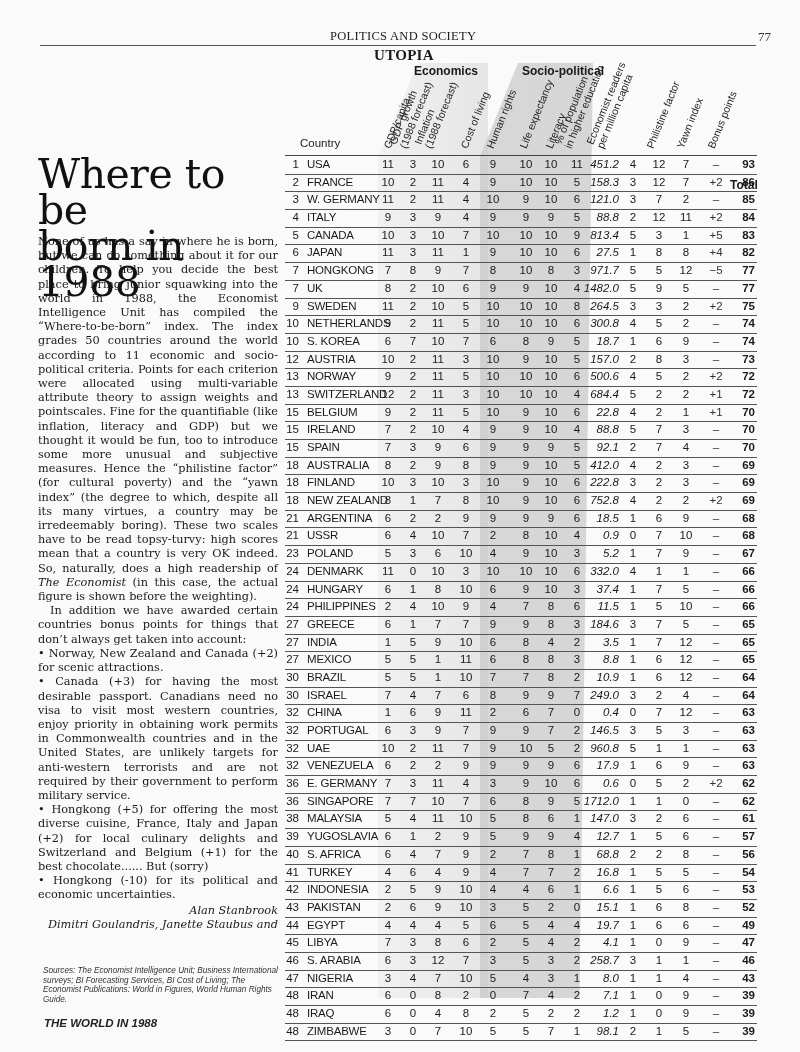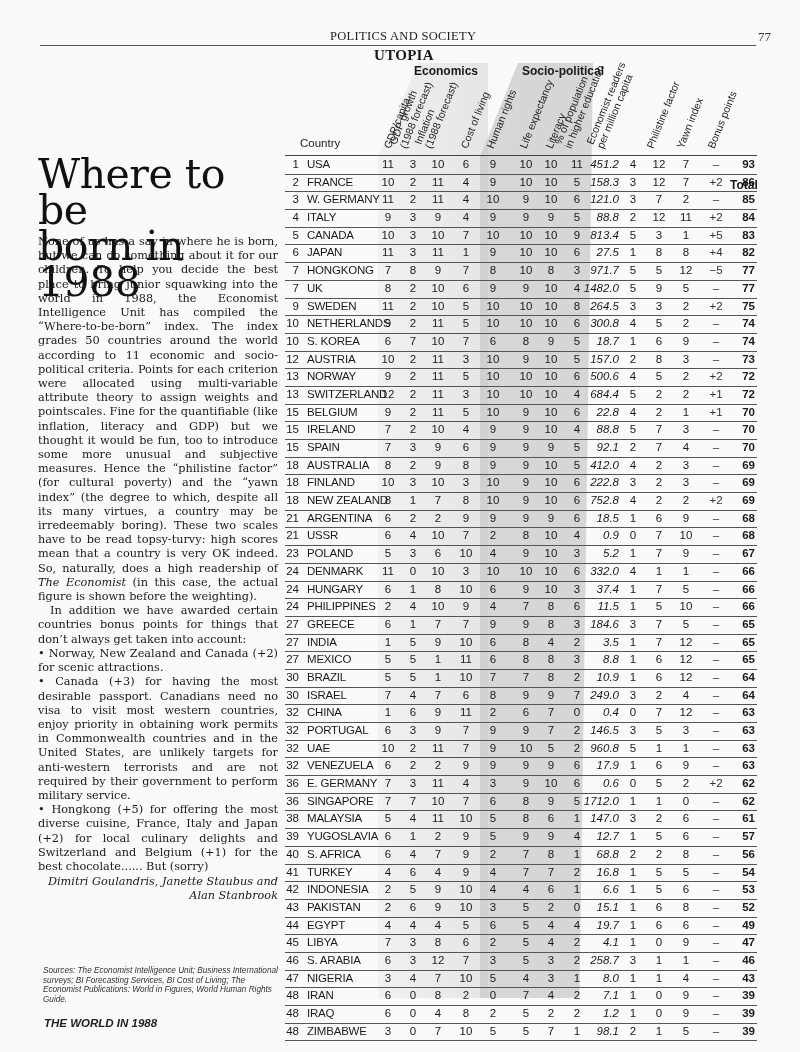--- a/index.html
+++ b/index.html
@@ -991,20 +991,21 @@
   <div>Where to be</div>
   <div>born in 1988</div>
 </div>
 
 <div class="abs body-text">
   <p><span>None of us has a say in where he is born, but we can do something about it for our children. To help you decide the best place to bring junior squawking into the world in 1988, the Economist Intelligence Unit has compiled the “Where-to-be-born” index. The index grades 50 countries around the world according to 11 economic and socio-political criteria. Points for each criterion were allocated using multi-variable attribute theory to assign weights and pointscales. Fine for the quantifiable (like inflation, literacy and GDP) but we thought it would be fun, too to introduce some more unusual and subjective measures. Hence the “philistine factor” (for cultural poverty) and the “yawn index” (the degree to which, despite all its many virtues, a country may be irredeemably boring). These two scales have to be read topsy-turvy: high scores mean that a country is very OK indeed. So, naturally, does a high readership of </span><i>The Economist</i><span> (in this case, the actual figure is shown before the weighting).</span></p>
   <p class="indent">In addition we have awarded certain countries bonus points for things that don’t always get taken into account:</p>
   <p>• Norway, New Zealand and Canada (+2) for scenic attractions.</p>
   <p>• Canada (+3) for having the most desirable passport. Canadians need no visa to visit most western countries, enjoy priority in obtaining work permits in Commonwealth countries and in the United States, are unlikely targets for anti-western terrorists and are not required by their government to perform military service.</p>
   <p>• Hongkong (+5) for offering the most diverse cuisine, France, Italy and Japan (+2) for local culinary delights and Switzerland and Belgium (+1) for the best chocolate...... But (sorry)</p>
+  <p>• Hongkong (-10) for its political and economic uncertainties.</p>
   <div class="byline">
+    <div>Alan Stanbrook</div>
     <div>Dimitri Goulandris, Janette Staubus and</div>
-    <div>Alan Stanbrook</div>
   </div>
 </div>
 
 <div class="abs sources">Sources: The Economist Intelligence Unit; Business International surveys; BI Forecasting Services, BI Cost of Living; The Economist Publications: World in Figures, World Human Rights Guide.</div>
 <div class="abs footer">THE WORLD IN 1988</div>
 
 </body></html>

